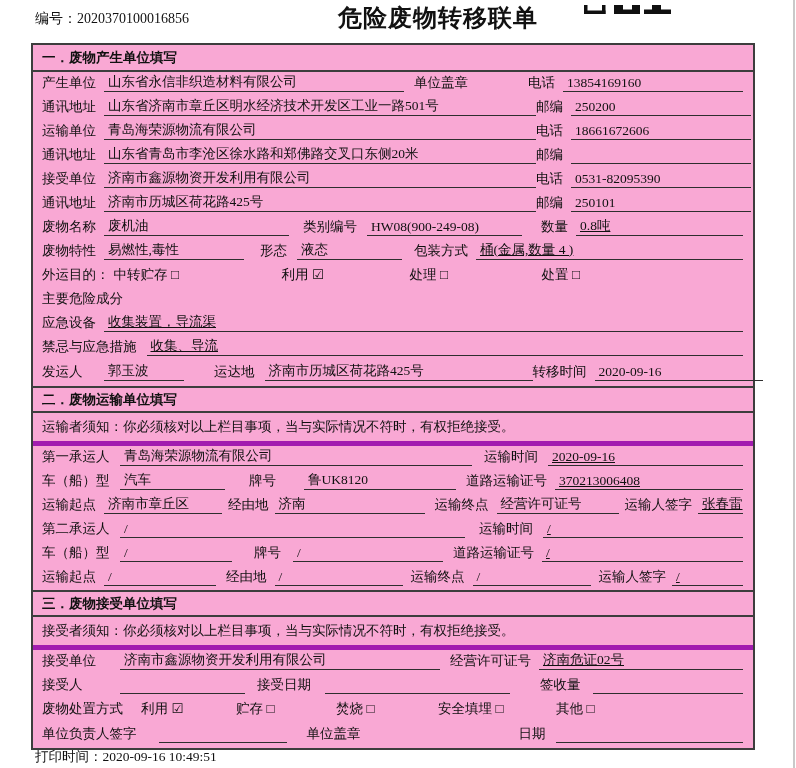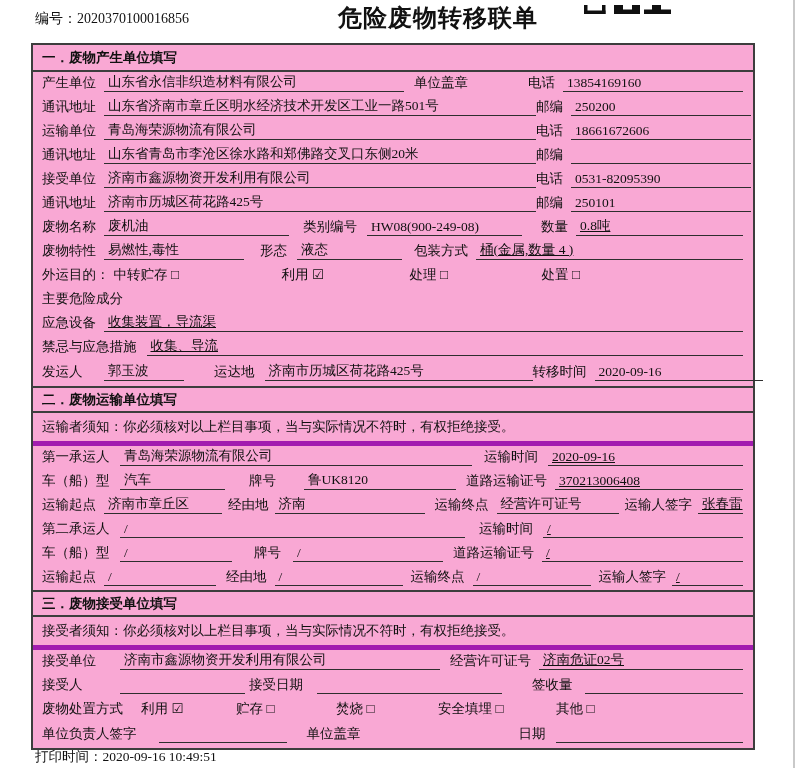--- a/index.html
+++ b/index.html
@@ -229,21 +229,21 @@
   <div class="r">
     <span class="lbl" style="width:78px">接受单位</span>
     <span class="u" style="width:320px">济南市鑫源物资开发利用有限公司</span>
     <span class="lbl" style="margin-left:10px">经营许可证号</span>
     <span class="u fx" style="margin-left:8px">济南危证02号</span>
   </div>
 
   <div class="r">
     <span class="lbl" style="width:78px">接受人</span>
     <span class="u" style="width:125px"></span>
-    <span class="lbl" style="margin-left:4px">接受日期</span>
+    <span class="lbl" style="margin-left:12px">接受日期</span>
     <span class="u" style="width:185px;margin-left:14px"></span>
     <span class="lbl" style="margin-left:30px">签收量</span>
     <span class="u fx" style="margin-left:12px"></span>
   </div>
 
   <div class="r">
     <span class="lbl">废物处置方式</span>
     <span class="opt" style="width:95px;margin-left:18px">利用 ☑</span>
     <span class="opt" style="width:100px">贮存 □</span>
     <span class="opt" style="width:102px">焚烧 □</span>

